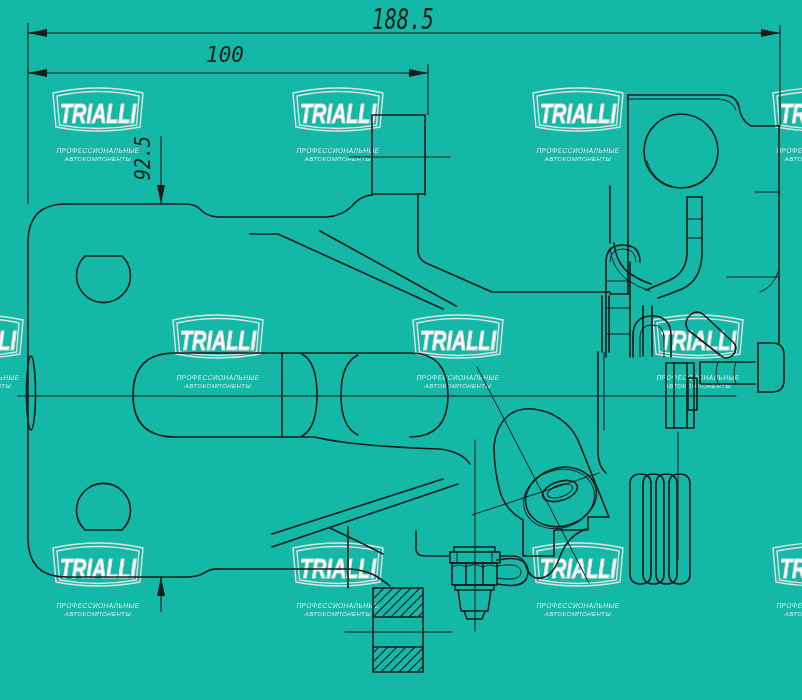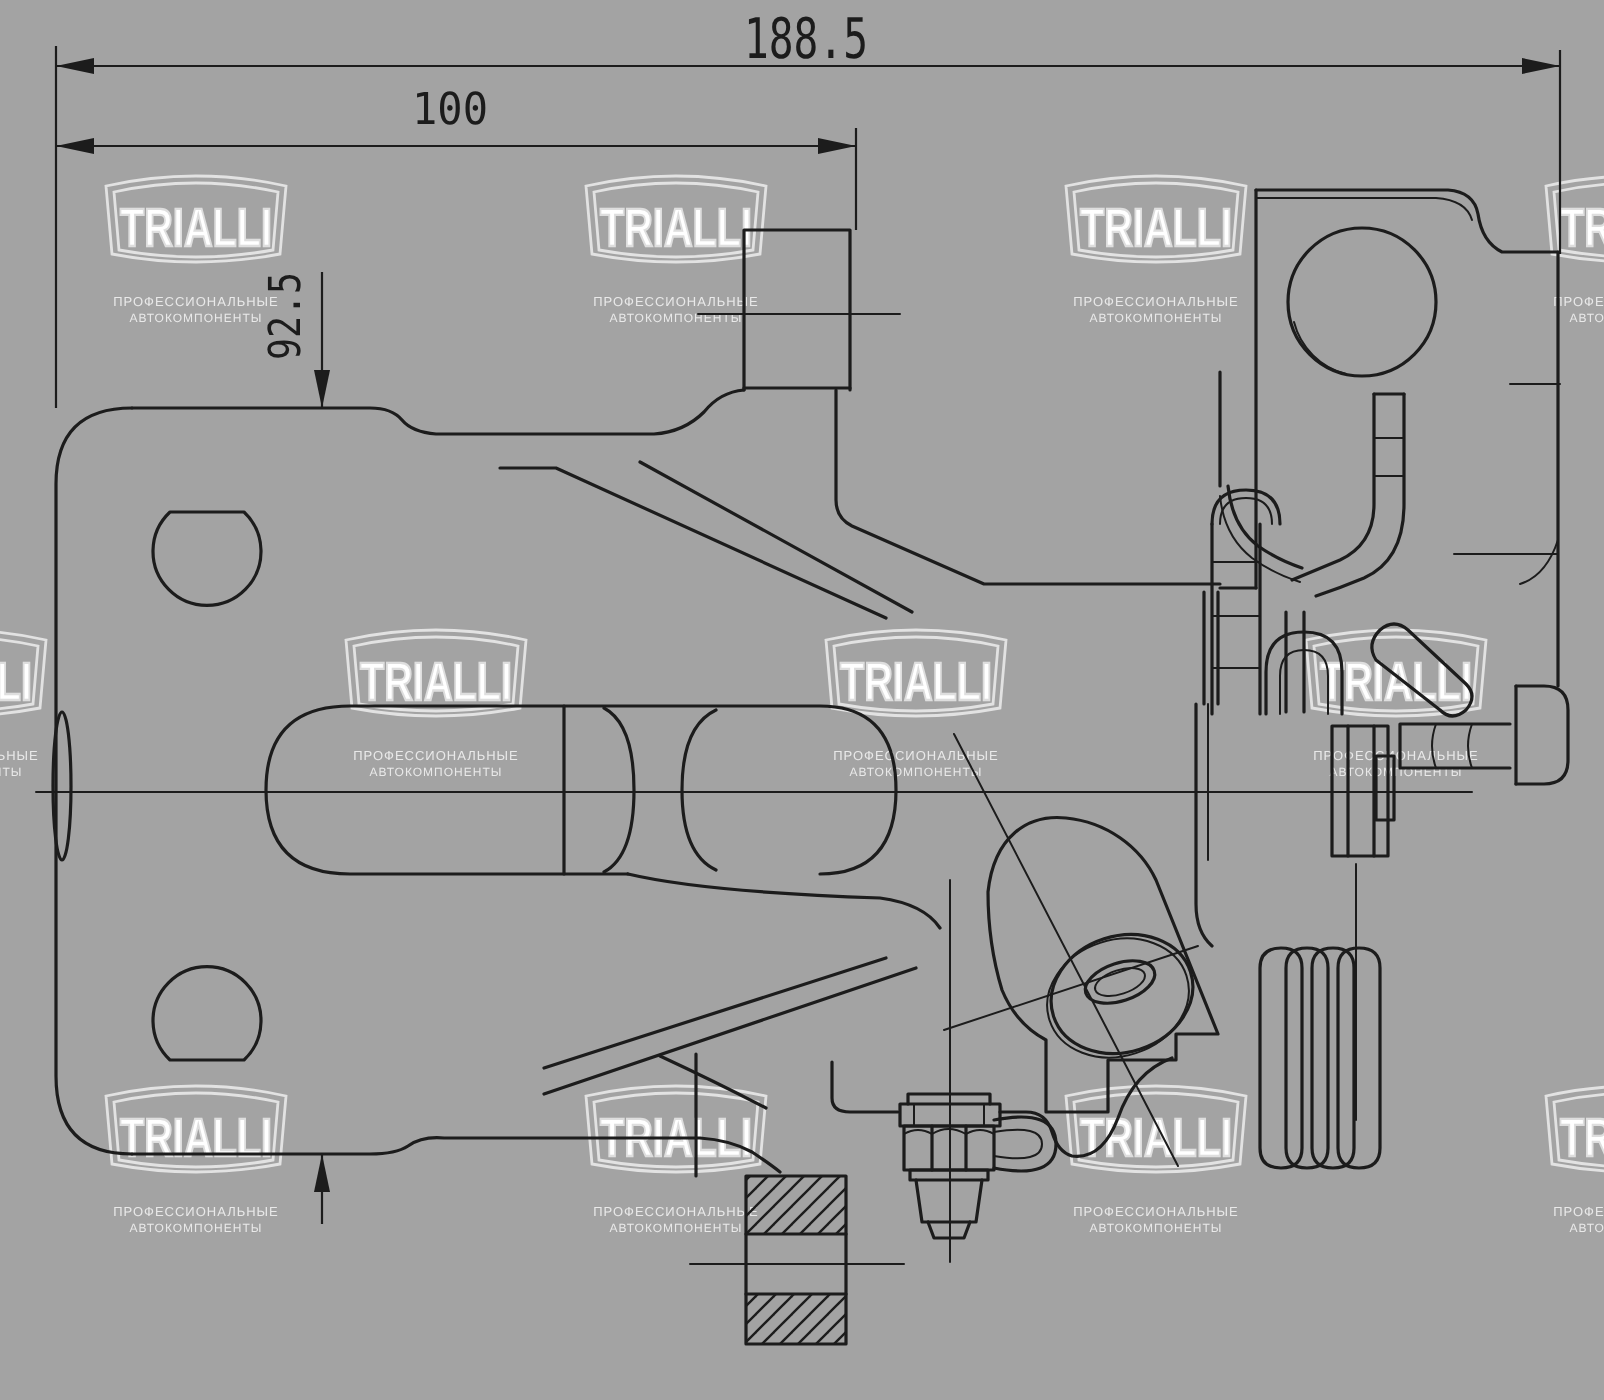--- a/index.html
+++ b/index.html
@@ -1,17 +1,17 @@
 <!DOCTYPE html>
 <html><head>
 <meta charset="utf-8">
 <style>
   html,body{margin:0;padding:0;background:#ffffff;}
-  .sheet{width:802px;height:700px;position:relative;background:#a3a3a3;overflow:hidden;
-         font-family:"DejaVu Sans Mono", monospace;}
+  .sheet{width:802px;height:700px;position:relative;background:#14b8a6;overflow:hidden;
+         font-family:"DejaVu Sans Mono", monospace;font-style:italic;}
   svg{display:block}
   .part{fill:none;stroke:#1c1c1c;stroke-width:1.6;stroke-linecap:round;stroke-linejoin:round;}
   .thin{fill:none;stroke:#1c1c1c;stroke-width:1.0;stroke-linecap:round;}
   .dim{fill:none;stroke:#1c1c1c;stroke-width:1.1;}
   .arrow{fill:#1c1c1c;stroke:none;}
   .dimtxt{fill:#1c1c1c;font-family:"DejaVu Sans Mono",monospace;}
   .wm-line{fill:none;stroke:#e2e2e2;stroke-width:1.4;}
   .wm-txt{fill:#ffffff;stroke:#dedede;stroke-width:1.2;font-weight:bold;
           font-family:"Liberation Sans",sans-serif;}
   .wm-tag{fill:#e9e9e9;stroke:none;font-family:"Liberation Sans",sans-serif;}

